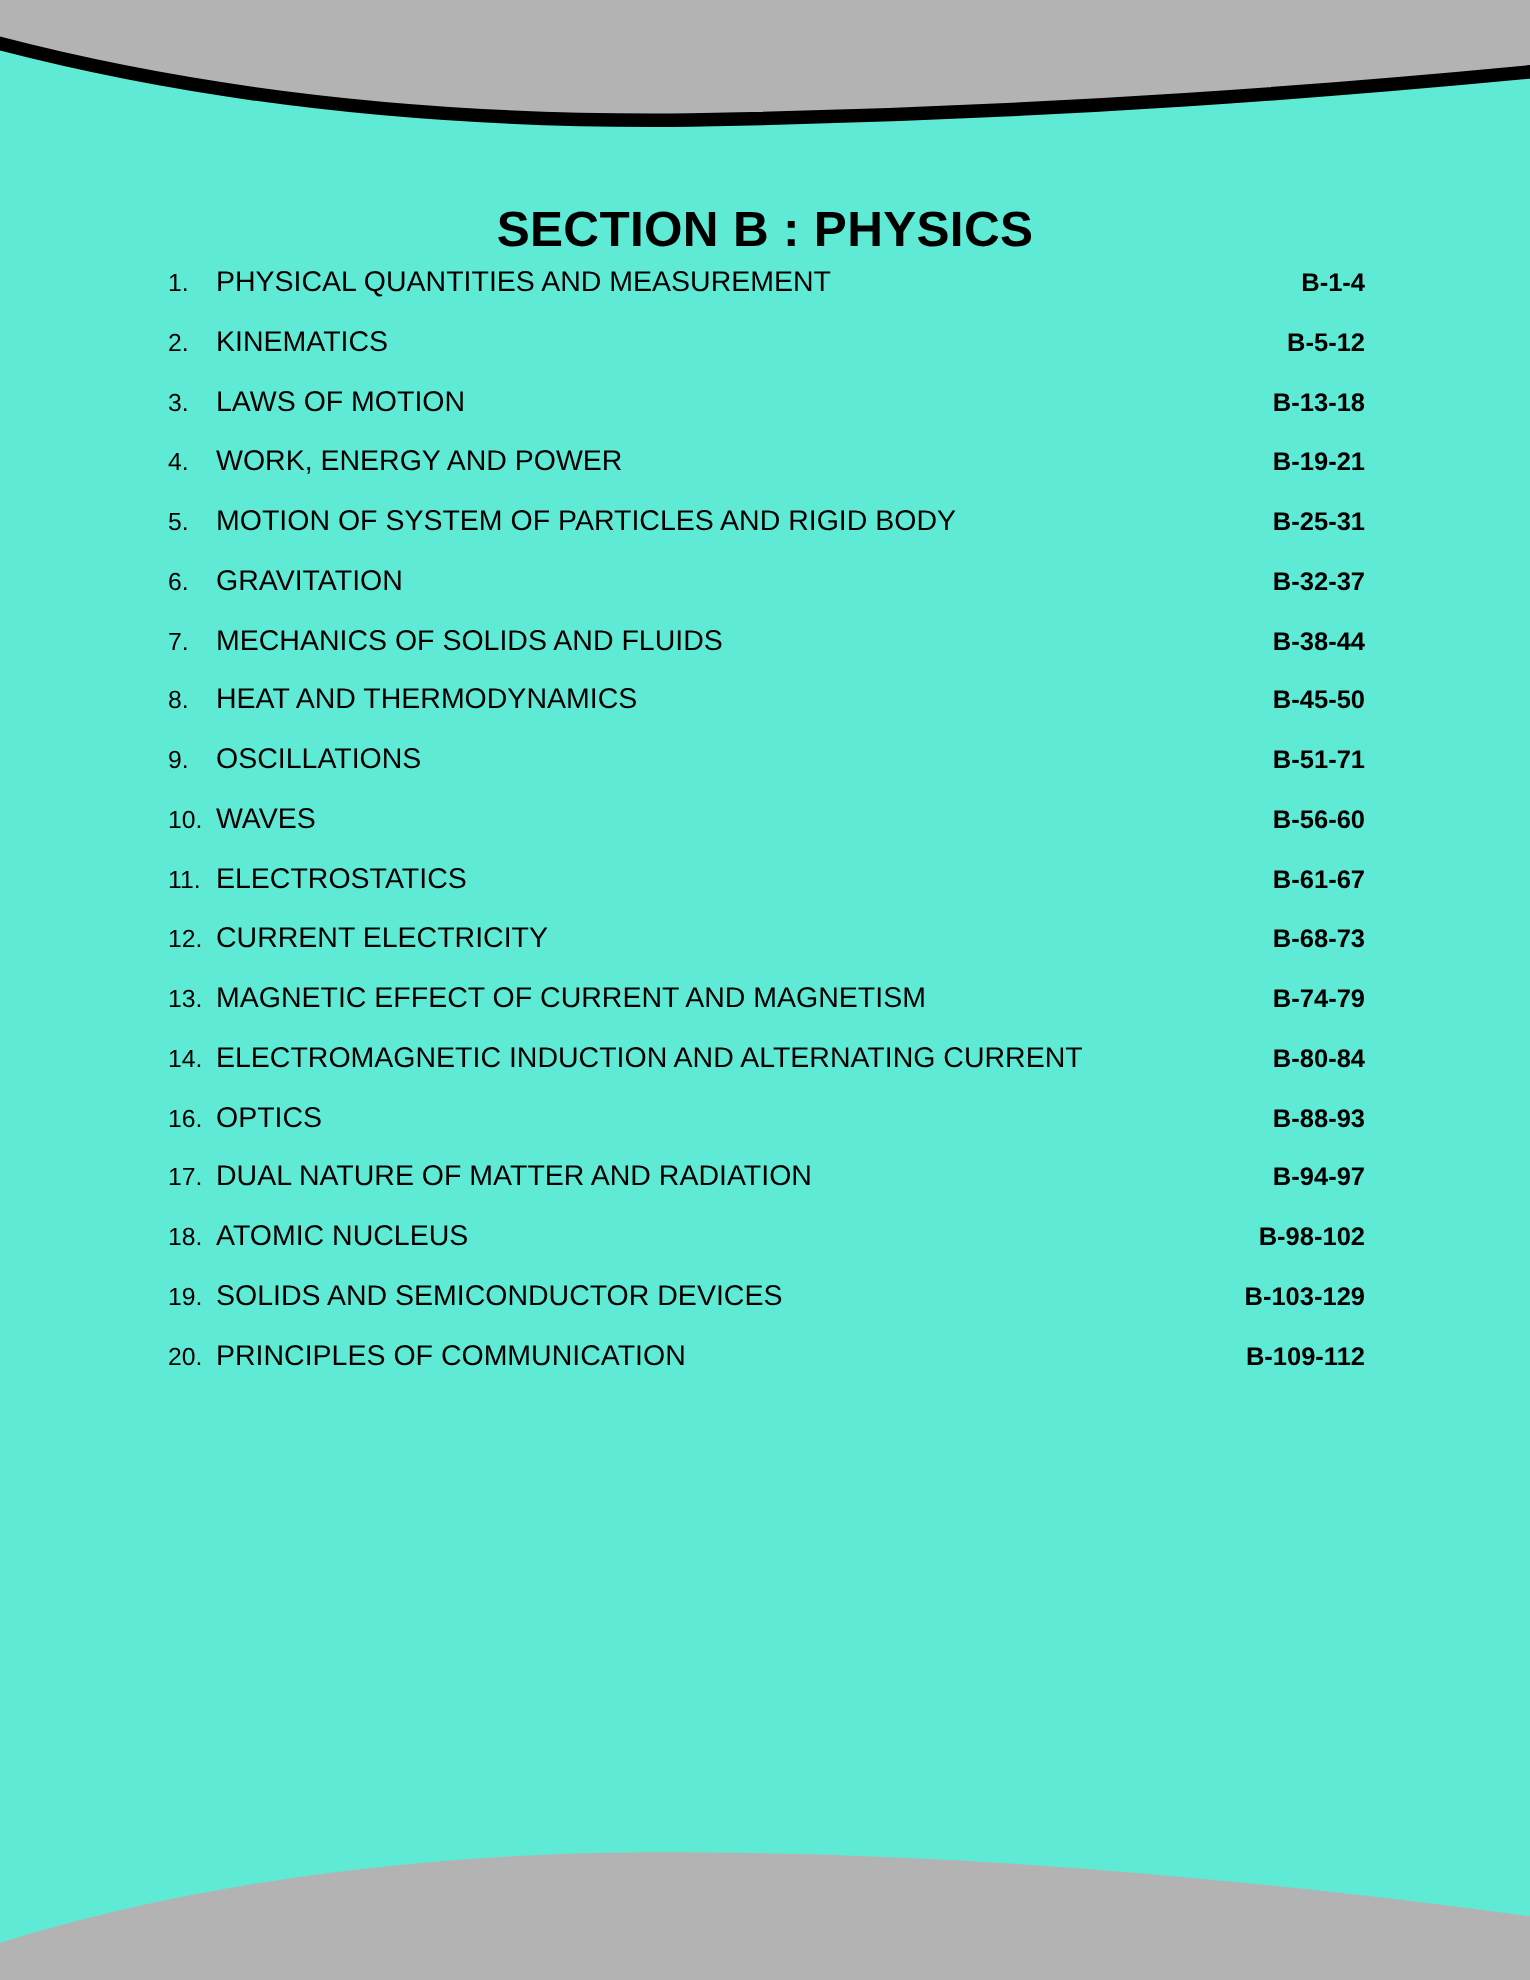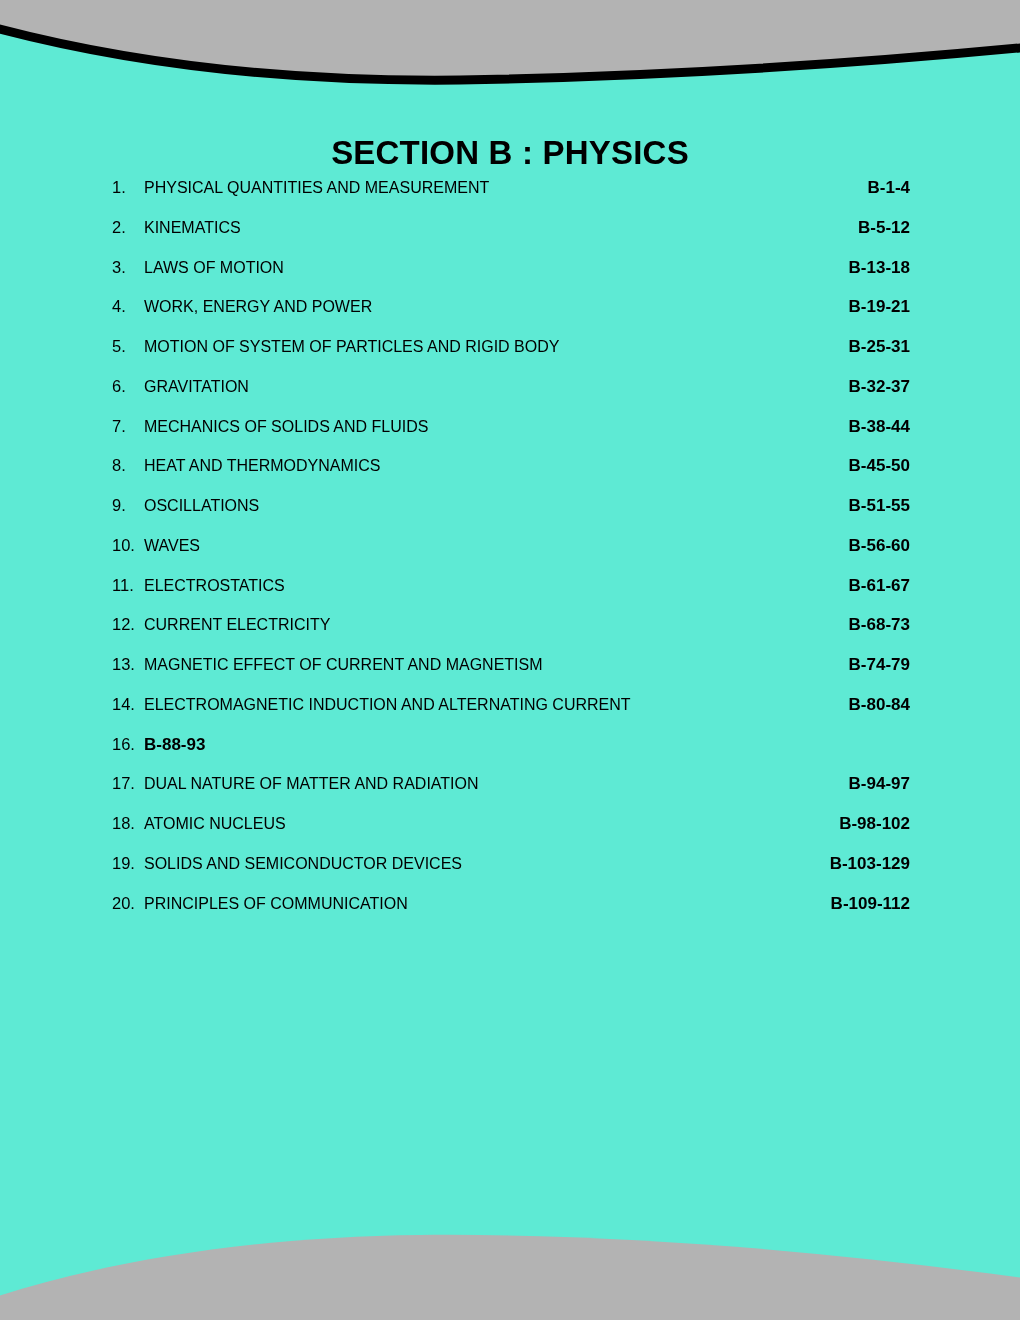--- a/index.html
+++ b/index.html
@@ -78,21 +78,21 @@
     flex: 0 0 auto;
     width: 32px;
     font-size: 16.5px;
     font-weight: normal;
     text-align: left;
     color: #000000;
     white-space: pre;
   }
   .toc-label {
     flex: 1 1 auto;
-    font-size: 16px;
+    font-size: 19px;
     font-weight: normal;
     color: #000000;
     white-space: pre;
     padding-left: 0px;
   }
   .toc-page {
     flex: 0 0 auto;
     font-size: 17px;
     font-weight: bold;
     text-align: right;
@@ -151,21 +151,21 @@
         <span class="toc-page">B-38-44</span>
       </div>
       <div class="toc-row">
         <span class="toc-num">8.</span>
         <span class="toc-label">HEAT AND THERMODYNAMICS</span>
         <span class="toc-page">B-45-50</span>
       </div>
       <div class="toc-row">
         <span class="toc-num">9.</span>
         <span class="toc-label">OSCILLATIONS</span>
-        <span class="toc-page">B-51-55</span>
+        <span class="toc-page">B-51-71</span>
       </div>
       <div class="toc-row">
         <span class="toc-num">10.</span>
         <span class="toc-label">WAVES</span>
         <span class="toc-page">B-56-60</span>
       </div>
       <div class="toc-row">
         <span class="toc-num">11.</span>
         <span class="toc-label">ELECTROSTATICS</span>
         <span class="toc-page">B-61-67</span>
@@ -180,20 +180,21 @@
         <span class="toc-label">MAGNETIC EFFECT OF CURRENT AND MAGNETISM</span>
         <span class="toc-page">B-74-79</span>
       </div>
       <div class="toc-row">
         <span class="toc-num">14.</span>
         <span class="toc-label">ELECTROMAGNETIC INDUCTION AND ALTERNATING CURRENT</span>
         <span class="toc-page">B-80-84</span>
       </div>
       <div class="toc-row">
         <span class="toc-num">16.</span>
+        <span class="toc-label">OPTICS</span>
         <span class="toc-page">B-88-93</span>
       </div>
       <div class="toc-row">
         <span class="toc-num">17.</span>
         <span class="toc-label">DUAL NATURE OF MATTER AND RADIATION</span>
         <span class="toc-page">B-94-97</span>
       </div>
       <div class="toc-row">
         <span class="toc-num">18.</span>
         <span class="toc-label">ATOMIC NUCLEUS</span>

